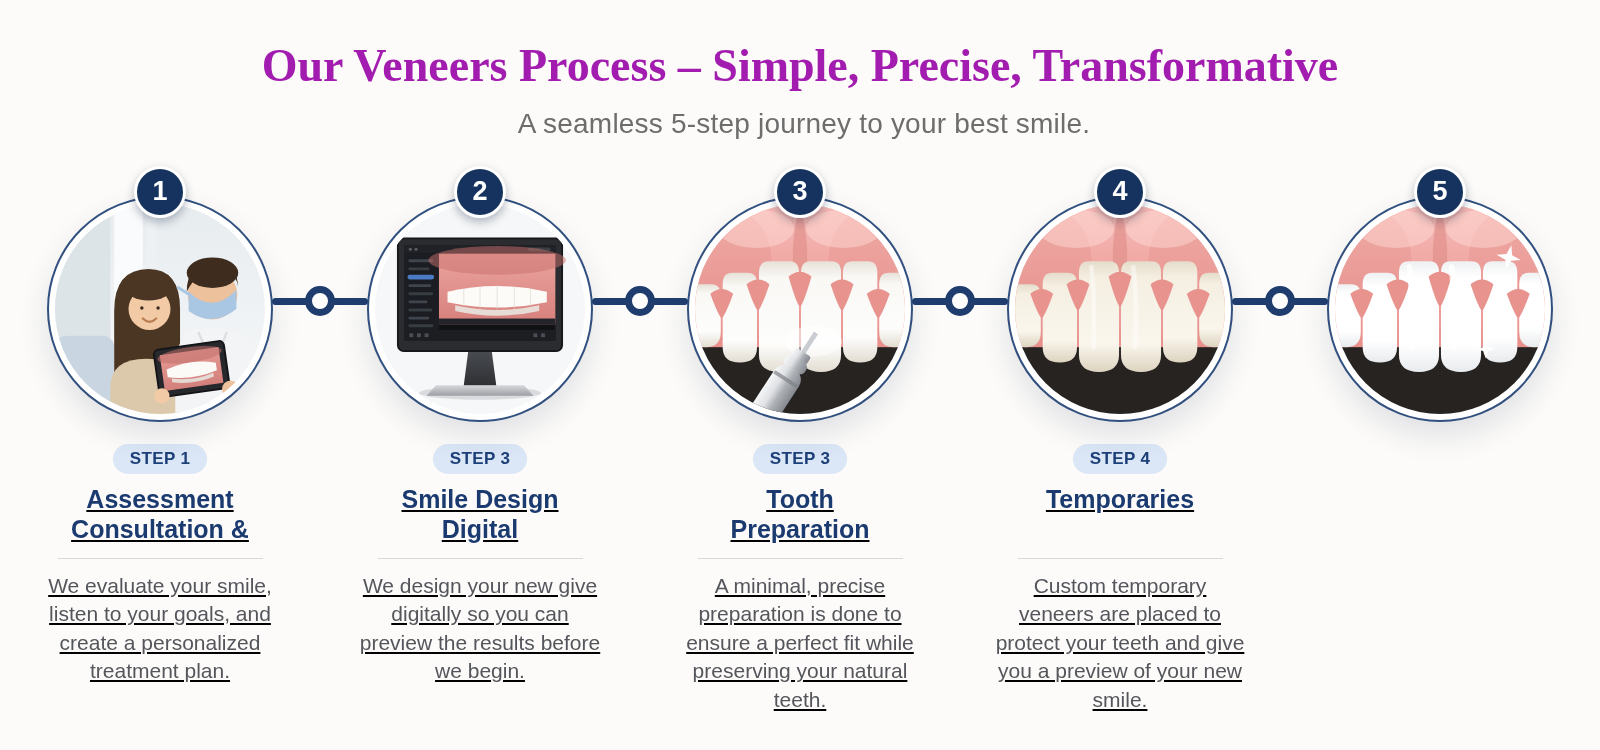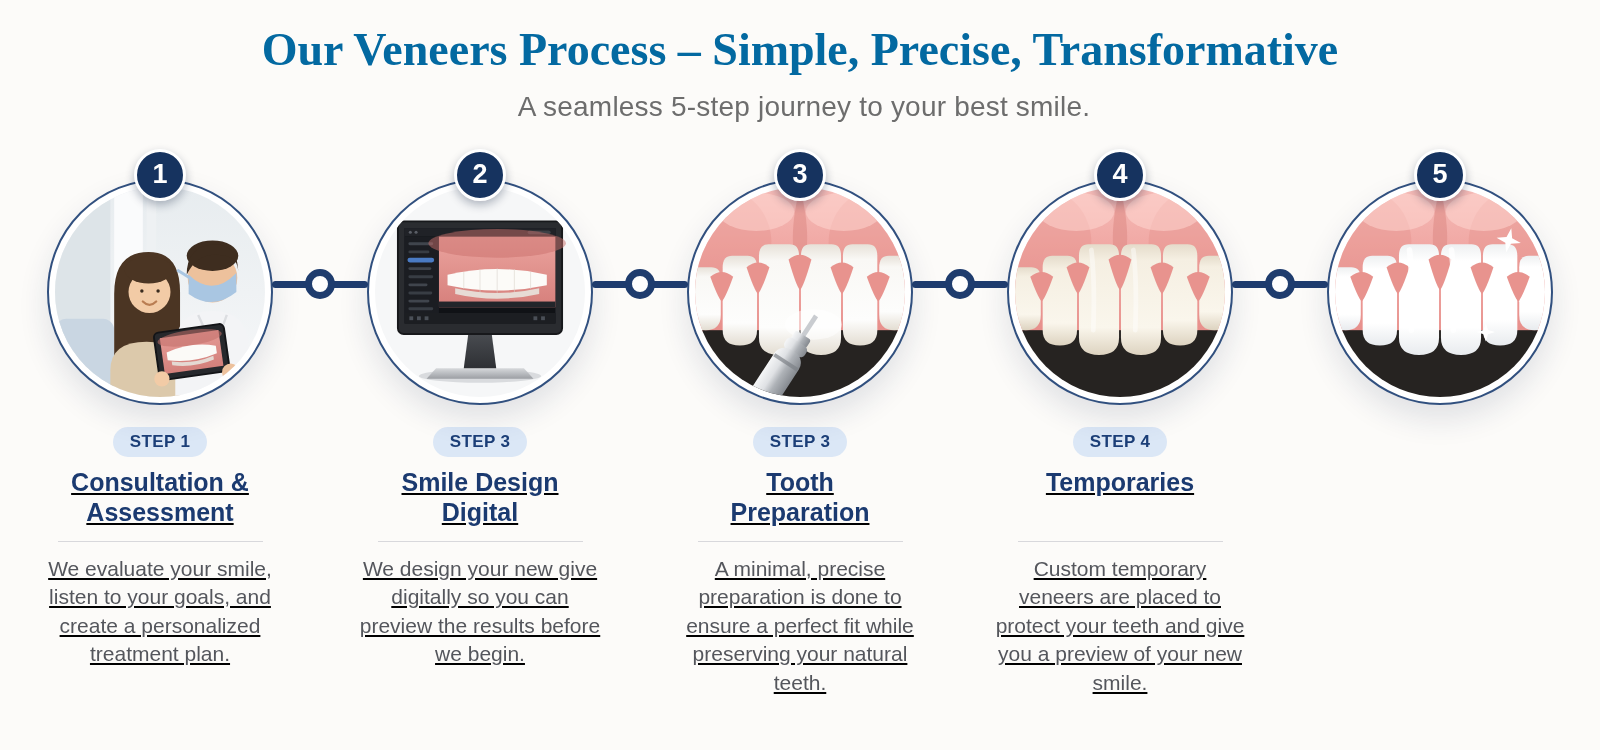--- a/index.html
+++ b/index.html
@@ -7,21 +7,21 @@
     width:1600px;height:750px;
     background:#fcfbf9;
     font-family:"Liberation Sans",sans-serif;
     overflow:hidden;
     -webkit-font-smoothing:antialiased;
   }
   .header{text-align:center;padding-top:24px;}
   .main-title{
     font-family:"Liberation Serif",serif;
     font-weight:700;font-size:46px;line-height:1.12;
-    color:#0369a1;margin:0;
+    color:#a21caf;margin:16px;
   }
   .subtitle{
     margin-top:15px;font-size:28px;color:#6d6d6d;letter-spacing:.2px;padding-left:8px;
   }
   .timeline{position:relative;margin-top:20px;display:flex;}
   .col{width:320px;display:flex;flex-direction:column;align-items:center;}
   .media-wrap{position:relative;margin-top:36px;}
   .media-circle{
     position:relative;width:210px;height:210px;border-radius:50%;
     border:2px solid #31507f;background:#fff;padding:6px;
@@ -112,22 +112,22 @@
             </g>
             <circle cx="184" cy="194" r="9" fill="#edc19c"></circle>
             <circle cx="112" cy="201" r="8" fill="#f2cba6"></circle>
           </svg>
         </div>
       </div>
     </div>
     <div class="text-block">
       <span class="pill">STEP 1</span>
       <div class="step-title">
+        <span>Assessment</span>
         <span>Consultation &amp;</span>
-        <span>Assessment</span>
       </div>
       <div class="divider"></div>
       <p class="desc">We evaluate your smile, listen to your goals, and create a personalized treatment plan.</p>
     </div>
   </div>
 
   <div class="col">
     <div class="media-wrap">
       <div class="badge">2</div>
       <div class="media-circle">

